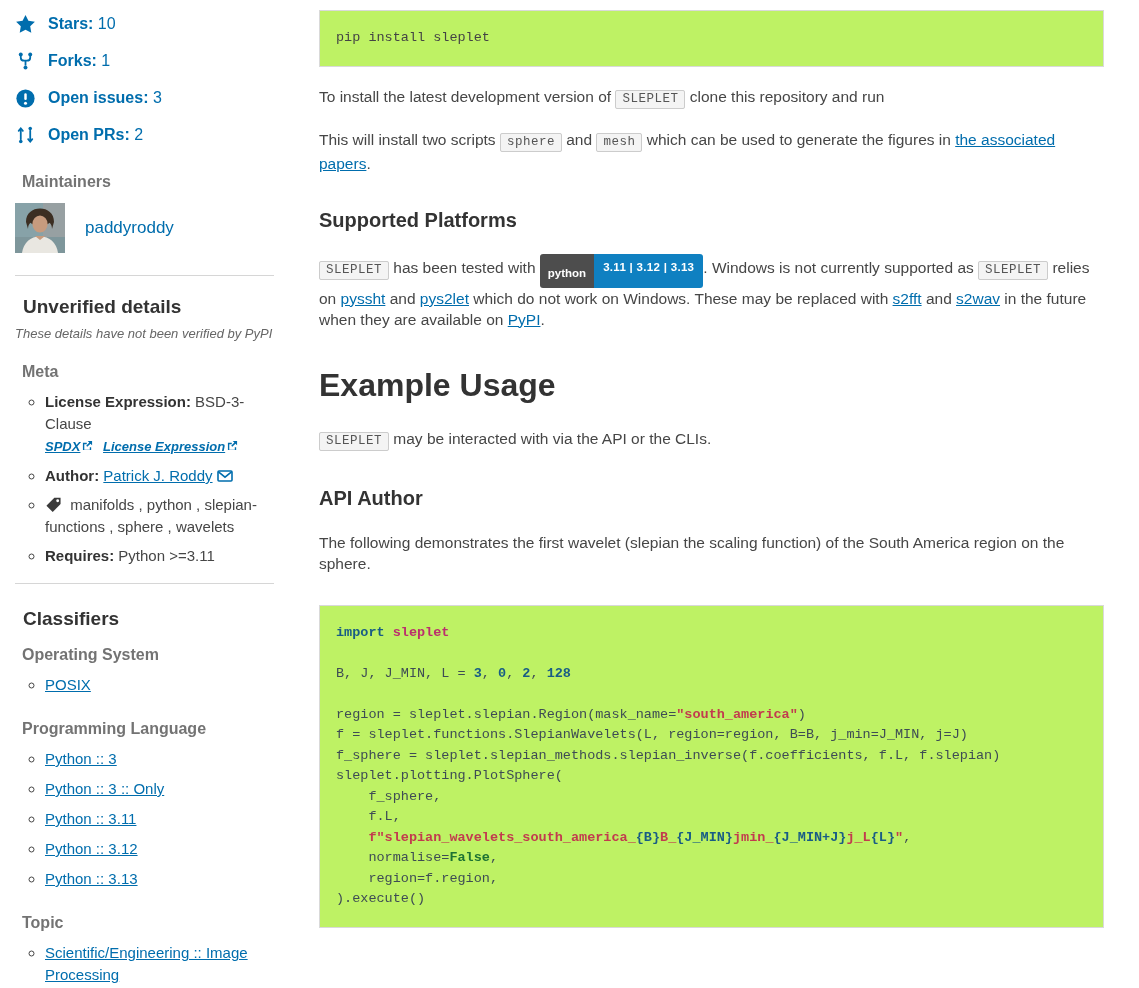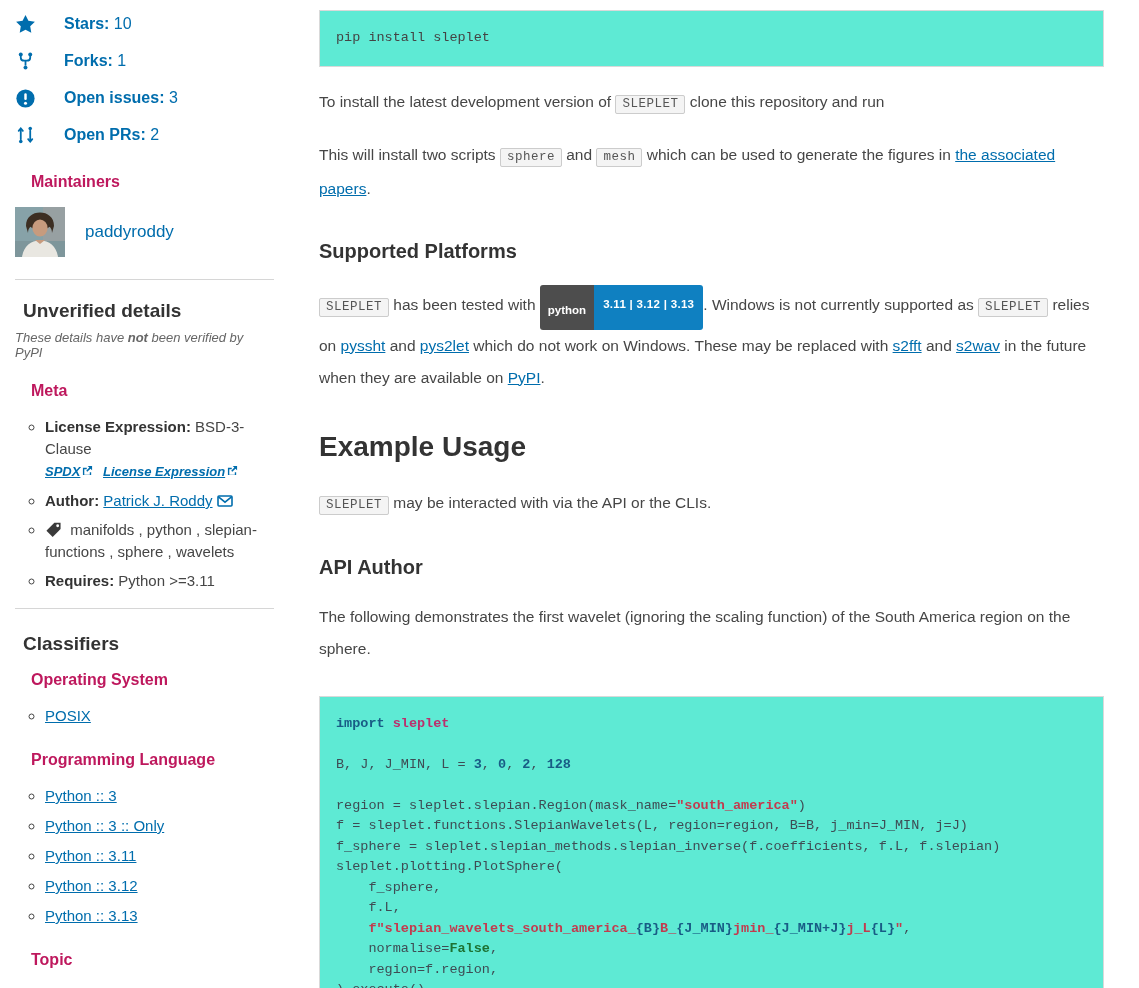--- a/index.html
+++ b/index.html
@@ -6,67 +6,67 @@
   html,body { margin:0; padding:0; }
   body {
     width:1139px; height:988px; overflow:hidden; background:#fff;
     font-family:"Liberation Sans", sans-serif; color:#464646; position:relative;
   }
   .sidebar { position:absolute; left:15px; top:12px; width:259px; }
   .main    { position:absolute; left:319px; top:10px; width:785px; }
 
   
   .stats { list-style:none; margin:0; padding:0; }
-  .stats li { display:flex; align-items:center; gap:29px; height:24px; margin-bottom:13px;
+  .stats li { display:flex; align-items:center; gap:13px; height:24px; margin-bottom:13px;
               color:#006dad; font-size:16px; }
   .stats .sicon { width:20px; display:flex; justify-content:center; }
   .stats b { font-weight:700; }
 
   .side-h1 { font-size:19px; font-weight:700; color:#333; margin:8px; }
-  .side-h2 { font-size:16px; font-weight:700; color:#be185d; margin:16px; }
+  .side-h2 { font-size:16px; font-weight:700; color:#737373; margin:7px; }
 
   .maint-row { display:flex; align-items:center; gap:20px; margin-top:12px;text-align:right; }
   .avatar { width:50px; height:50px; display:block; }
   .maint-link { color:#006dad; font-size:17px; text-decoration:none; }
 
   hr.divider { border:0; border-top:1px solid #d6d6d6; margin:22px 0 0 0; }
 
   .unv-note { font-size:13px; font-style:italic; color:#666; margin:8px 0 0 0; }
-  .unv-note b { font-weight:700; }
+  .unv-note b { font-weight:400; }
 
   .slist { list-style:circle; margin:10px 0 0 0; padding-left:30px; }
   .slist li { margin-bottom:7px; font-size:15px; line-height:22px; color:#464646; }
   .slist b { color:#333; }
   .lnk { color:#006dad; text-decoration:underline; cursor:pointer; }
   .spdx-row { font-size:13px; font-style:italic; margin:1px 0 4px 0; }
   .spdx-row a { font-weight:700; }
   .spdx-row .ext { margin:0 6px 0 2px; }
   .kw-icon { margin-right:4px; position:relative; top:2px; }
   .mail-icon { margin-left:4px; position:relative; top:1px; }
 
   .cgroup { margin-top:16px; margin-bottom:24px; }
   .cgroup .slist li { margin-bottom:8px; }
 
   #meta-section { margin-top:22px; }
   #unverified-title { margin-top:20px; }
   #classifiers-title { margin-top:24px; }
 
   
   pre.codeblock {
-    background:#5eead4; border:1px solid #d9d9d9; margin:0;
+    background:#bef264; border:1px solid #d9d9d9; margin:0;
     padding:17px 16px; font-family:"Liberation Mono", monospace;
     font-size:13.5px; line-height:1.52; color:#444; white-space:pre; overflow:hidden;
   }
-  .main p { font-size:15.5px; line-height:32px; margin:19px 0; color:#464646; }
+  .main p { font-size:15.5px; line-height:21px; margin:19px 0; color:#464646; }
   .icode {
     font-family:"Liberation Mono", monospace; font-size:12.5px;
     background:#f4f4f4; border:1px solid #ccc; border-radius:2px;
     padding:1px 6px 2px; color:#555; letter-spacing:.5px; white-space:nowrap;
   }
-  h2.m-h2 { font-size:28px; font-weight:700; color:#333; margin:37px 0 24px; }
+  h2.m-h2 { font-size:32px; font-weight:700; color:#333; margin:37px 0 24px; }
   h3.m-h3 { font-size:20px; font-weight:700; color:#333; margin:35px 0 22px; }
   #codeblock2 { margin-top:24px; }
   #python-block { margin-top:31px; }
 
   .pybadge { display:inline-flex; vertical-align:-4px; font-family:"Liberation Sans",sans-serif; }
   .pb-l { background:#4d4d4d; color:#fff; font-size:11.5px; font-weight:700;
           padding:9px 8px 4px; border-radius:3px 0 0 3px; }
   .pb-r { background:#0f80c1; color:#fff; font-size:11.5px; font-weight:700;
           padding:3px 9px 4px; border-radius:0 3px 3px 0; letter-spacing:.3px; }
 
@@ -230,21 +230,21 @@
         <span class="pb-l">python</span>
         <span class="pb-r">3.11 | 3.12 | 3.13</span>
       </span>. Windows is not currently supported as <code class="icode">SLEPLET</code> relies on <a class="lnk">pyssht</a> and <a class="lnk">pys2let</a> which do not work on Windows. These may be replaced with <a class="lnk">s2fft</a> and <a class="lnk">s2wav</a> in the future when they are available on <a class="lnk">PyPI</a>.</p>
 
   <h2 class="m-h2">Example Usage</h2>
 
   <p><code class="icode">SLEPLET</code> may be interacted with via the API or the CLIs.</p>
 
   <h3 class="m-h3">API Author</h3>
 
-  <p>The following demonstrates the first wavelet (ignoring the scaling function) of the South America region on the sphere.</p>
+  <p>The following demonstrates the first wavelet (slepian the scaling function) of the South America region on the sphere.</p>
 
   <pre class="codeblock" id="python-block"><span class="tk-k">import</span><span class="tk-p"> </span><span class="tk-n">sleplet</span>
 
 <span class="tk-p">B, J, J_MIN, L = </span><span class="tk-m">3</span><span class="tk-p">, </span><span class="tk-m">0</span><span class="tk-p">, </span><span class="tk-m">2</span><span class="tk-p">, </span><span class="tk-m">128</span>
 
 <span class="tk-p">region = sleplet.slepian.Region(mask_name=</span><span class="tk-s">"south_america"</span><span class="tk-p">)</span>
 <span class="tk-p">f = sleplet.functions.SlepianWavelets(L, region=region, B=B, j_min=J_MIN, j=J)</span>
 <span class="tk-p">f_sphere = sleplet.slepian_methods.slepian_inverse(f.coefficients, f.L, f.slepian)</span>
 <span class="tk-p">sleplet.plotting.PlotSphere(</span>
 <span class="tk-p">    f_sphere,</span>

